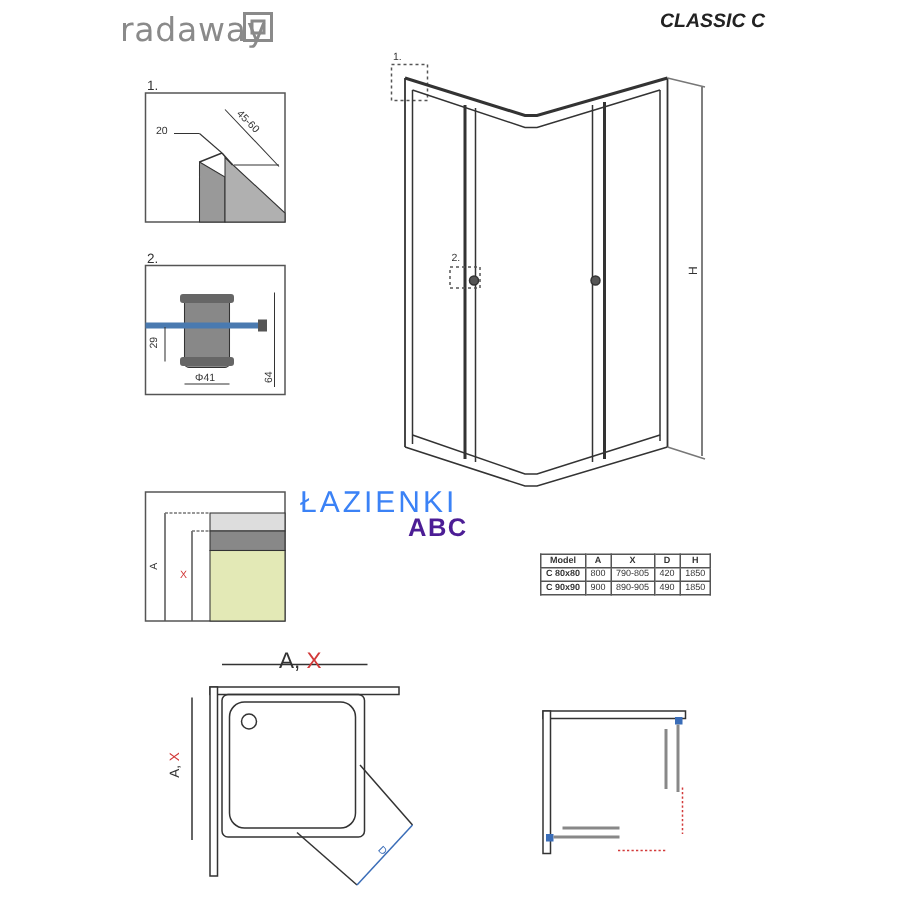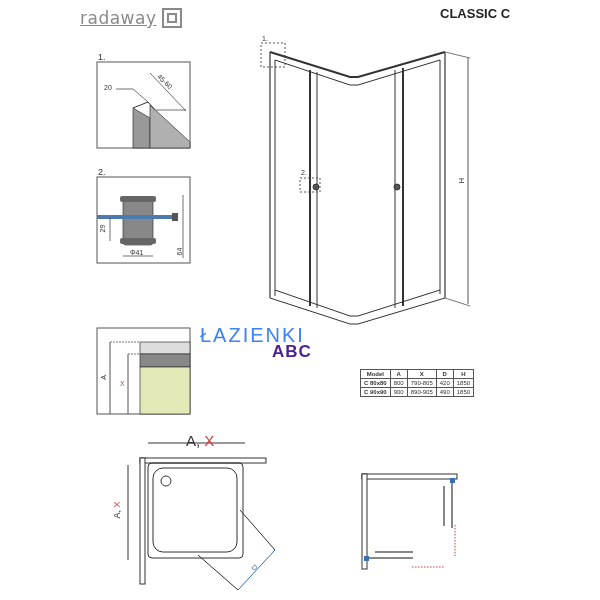--- a/index.html
+++ b/index.html
@@ -1,21 +1,21 @@
 <!DOCTYPE html>
 <html><head>
 <meta charset="utf-8">
 <style>
   html,body{margin:0;padding:0;background:#fff;}
   body{width:600px;height:600px;position:relative;overflow:hidden;font-family:"Liberation Sans",sans-serif;color:#333;}
   .abs{position:absolute;}
-  .brand{left:80px;top:8px;font-size:17px;color:#8a8a8a;letter-spacing:0.5px;font-family:"DejaVu Sans",sans-serif;text-decoration:underline;}
+  .brand{left:80px;top:8px;font-size:22px;color:#8a8a8a;letter-spacing:0.5px;font-family:"DejaVu Sans",sans-serif;}
   .brand-box{left:162px;top:8px;width:16px;height:16px;border:2px solid #8a8a8a;}
   .brand-box::after{content:"";position:absolute;left:3px;top:3px;width:6px;height:6px;border:2px solid #8a8a8a;}
-  .title{left:440px;top:6px;font-size:13px;font-weight:bold;color:#222;}
+  .title{left:440px;top:6px;font-size:13px;font-weight:bold;color:#222;font-style:italic;}
   .detail-label{font-size:9px;color:#333;}
   svg{position:absolute;left:0;top:0;}
   table.spec{position:absolute;left:360px;top:369px;border-collapse:collapse;font-size:6px;}
   table.spec th,table.spec td{border:1px solid #555;padding:1px 3px;text-align:center;color:#333;}
   table.spec th{font-weight:bold;}
   .red{color:#d23a3a;}
   .blue{color:#3a6db8;}
   .wm{left:272px;top:314px;font-size:17px;font-weight:bold;color:#4c1d95;letter-spacing:1px;margin-top:28px;}
   .wm-faint{left:200px;top:324px;font-size:20px;color:#3b82f6;letter-spacing:2px;}
 </style>

